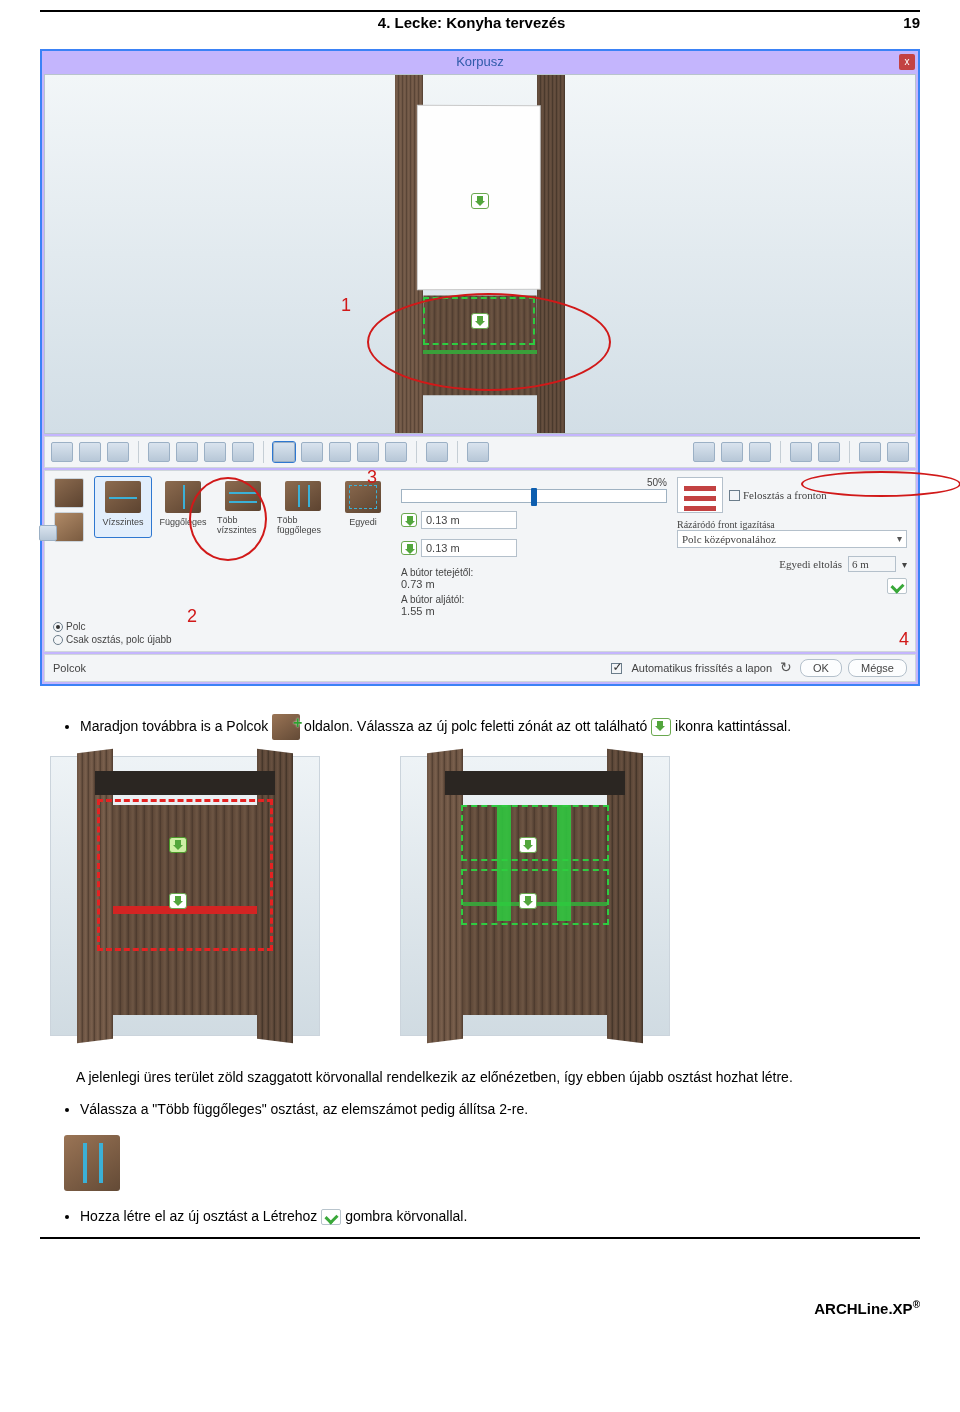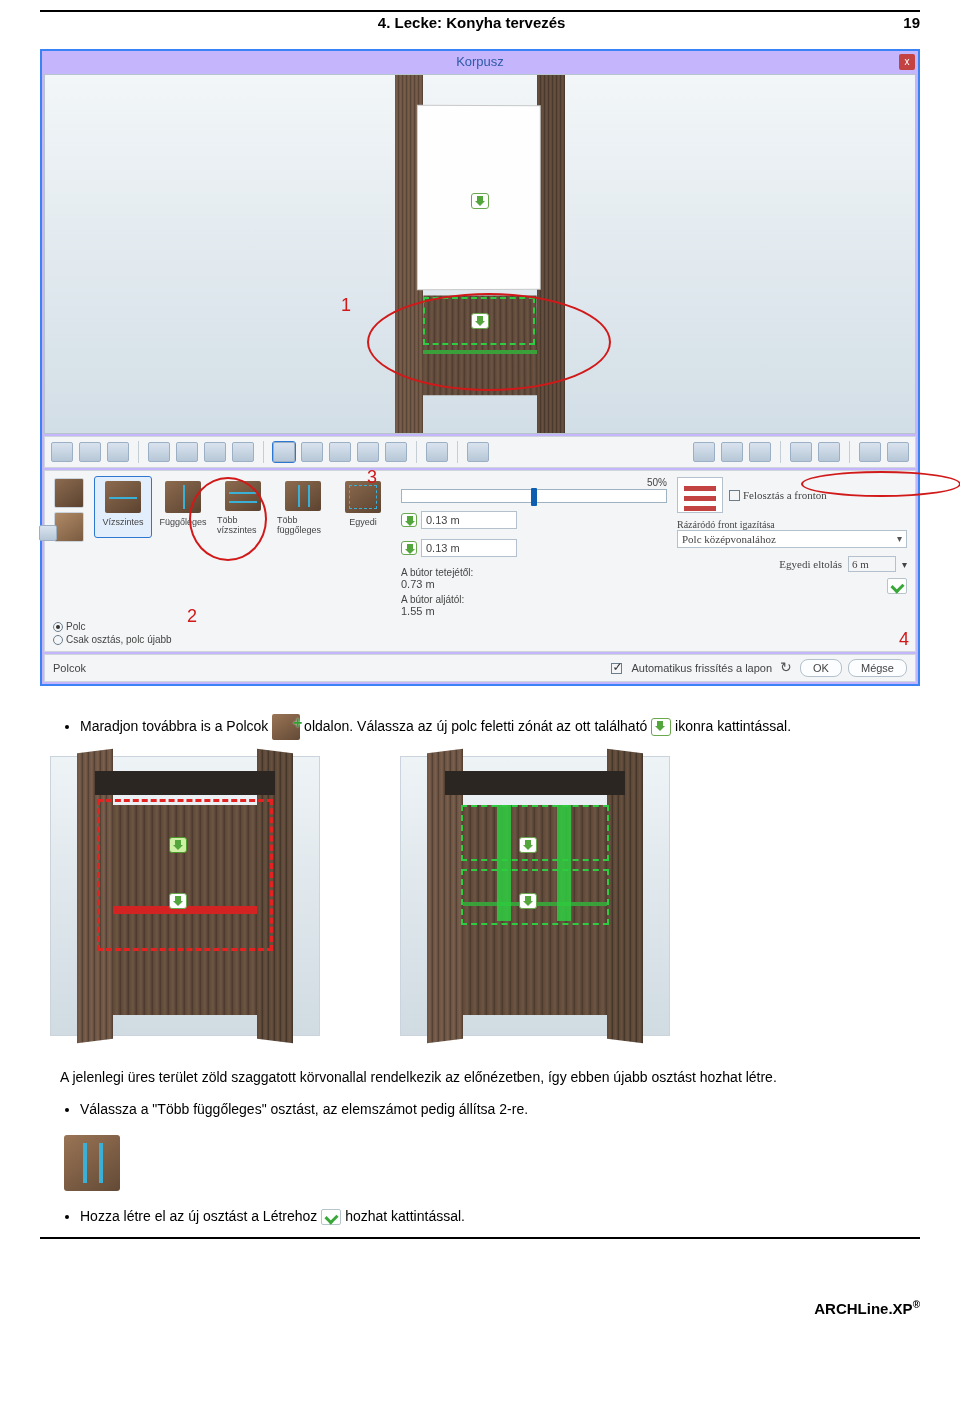--- a/index.html
+++ b/index.html
@@ -616,33 +616,33 @@
       </div>
       <div class="pv-green-dash pv-green-up"></div>
       <div class="pv-green-dash pv-green-low"></div>
       <div class="pv-vgreen" style="left:96px;"></div>
       <div class="pv-vgreen" style="left:156px;"></div>
       <span class="dl-icon pv-dl pv-dl1"></span>
       <span class="dl-icon pv-dl pv-dl2"></span>
     </div>
   </div>
 
-  <p style="margin: 0 0 8px 20px; line-height:1.6;">A jelenlegi üres terület zöld szaggatott körvonallal rendelkezik az előnézetben, így ebben újabb osztást hozhat létre.</p>
+  <p style="margin: 0 0 8px 36px; line-height:1.6;">A jelenlegi üres terület zöld szaggatott körvonallal rendelkezik az előnézetben, így ebben újabb osztást hozhat létre.</p>
 
   <ul class="doclist">
     <li>Válassza a "Több függőleges" osztást, az elemszámot pedig állítsa 2-re.</li>
   </ul>
 
   <div class="big-vertico"></div>
 
   <ul class="doclist">
     <li>
       <span>Hozza létre el az új osztást a Létrehoz </span>
       <span class="green-check"></span>
-      <span> hozhat kattintással.</span>
+      <span> gombra körvonallal.</span>
     </li>
   </ul>
 </div>
 
 <div class="bottom-rule"></div>
 <div class="footer-brand">
   <span>ARCHLine.XP</span><sup>®</sup>
 </div>
 
 </body></html>

